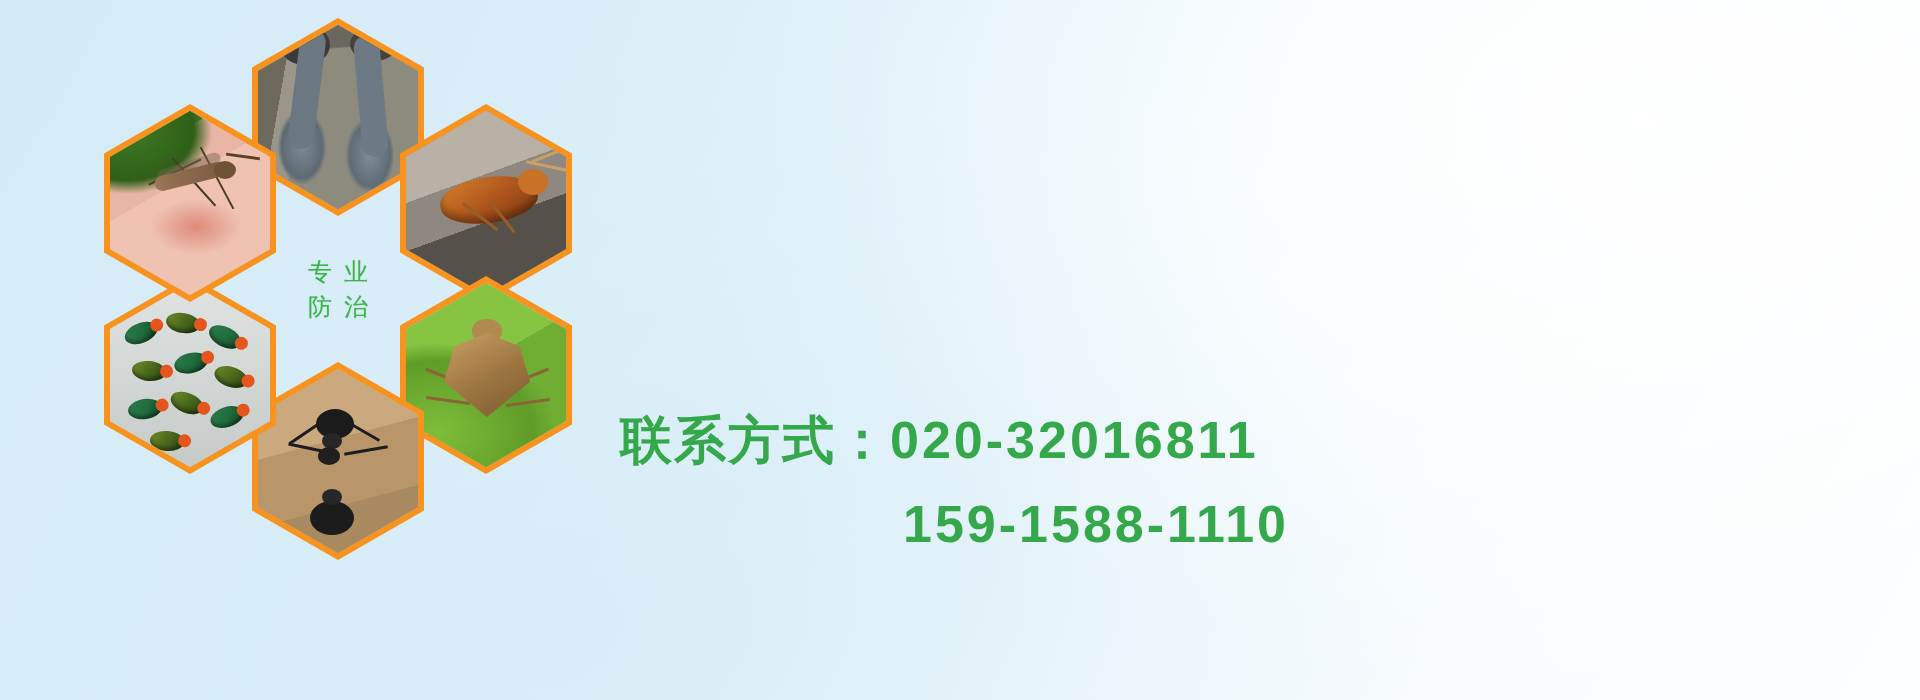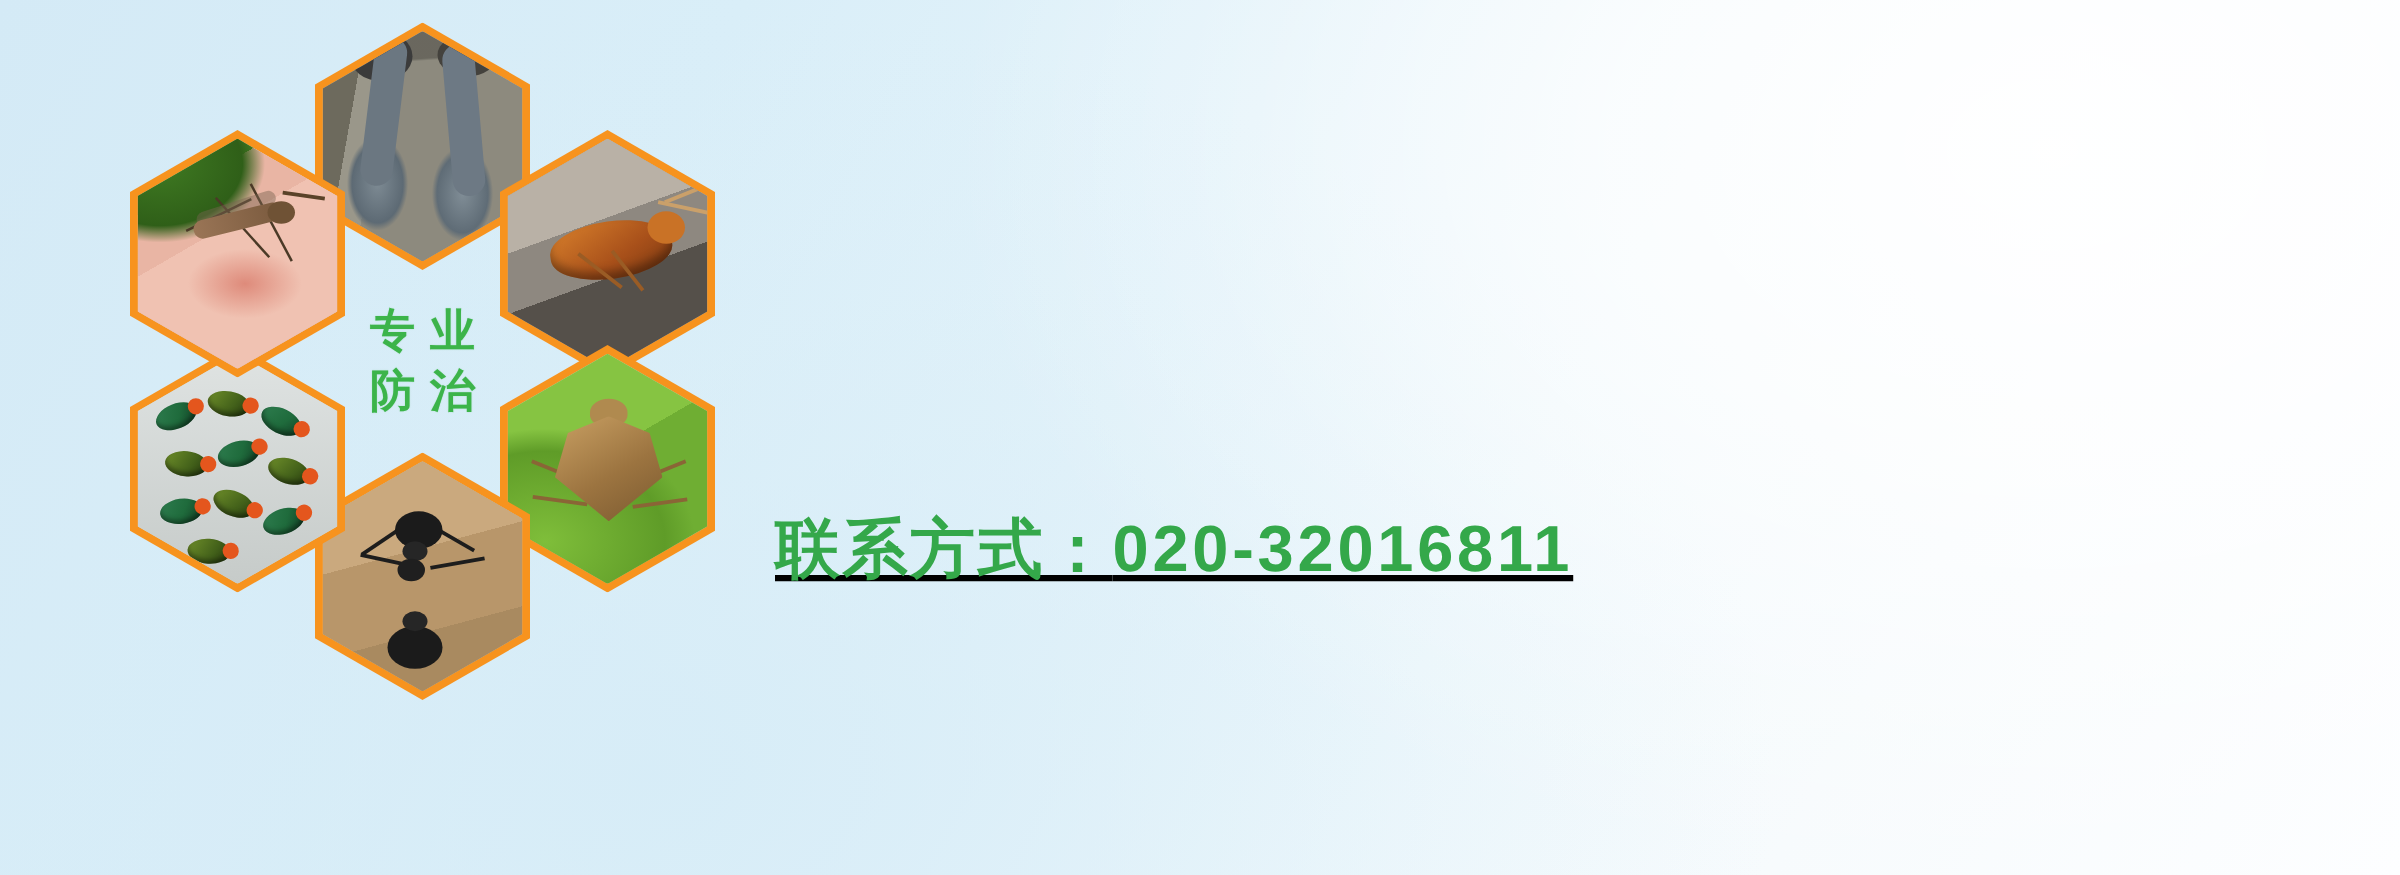--- a/index.html
+++ b/index.html
@@ -38,21 +38,21 @@
   .hex-top      {left:164px;top:18px;}
   .hex-topright {left:312px;top:104px;}
   .hex-botright {left:312px;top:276px;}
   .hex-bottom   {left:164px;top:362px;}
   .hex-botleft  {left:16px;top:276px;}
   .hex-topleft  {left:16px;top:104px;}
   .hex-center   {left:164px;top:190px;background:transparent;}
   .hex-center .inner{background:transparent;display:flex;flex-direction:column;
      align-items:center;justify-content:center;gap:10px;}
   .cc-line{
-    color:#3cb44a;font-weight:bold;font-size:36px;letter-spacing:12px;
+    color:#3cb44a;font-weight:normal;font-size:24px;letter-spacing:12px;
     text-indent:12px;line-height:1.06;white-space:nowrap;
     text-shadow:0 0 1px rgba(60,180,74,.4);
   }
 
   
   .art-rats{background:
      radial-gradient(ellipse 34px 52px at 44px 122px,#7d8a93 0%,#5d6a74 60%,rgba(93,106,116,0) 72%),
      radial-gradient(ellipse 34px 52px at 112px 130px,#808d96 0%,#5f6c76 60%,rgba(95,108,118,0) 72%),
      linear-gradient(176deg,rgba(0,0,0,.25) 0 14%,rgba(0,0,0,0) 15%),
      linear-gradient(100deg,#6d6a5d 0 18%,#9a978a 18% 30%,#8d8a7e 30% 100%),
@@ -122,21 +122,21 @@
   .art-stink .lg{position:absolute;height:3px;background:#8a6536;}
 
   
   #paragraph{
     position:absolute;left:612px;top:36px;width:1290px;
     color:#34a84a;font-weight:bold;font-size:29px;line-height:57px;
     letter-spacing:0.5px;text-align:justify;text-justify:inter-ideograph;
   }
   #paragraph .indent{display:inline-block;width:60px;}
 
-  #contact{position:absolute;left:620px;top:398px;width:1290px;text-decoration:underline;}
+  #contact{position:absolute;left:620px;top:398px;width:1290px;}
   .contact-row{
     color:#34a84a;font-weight:bold;font-size:52px;line-height:84px;
     letter-spacing:2px;white-space:nowrap;
   }
   .contact-row.line1{padding-left:0px;}
   .contact-row.line2{padding-left:283px;}
   .num{letter-spacing:3px;}
 </style>
 </head>
 <body>
@@ -235,15 +235,16 @@
         <div class="cc-line">专业</div>
         <div class="cc-line">防治</div>
       </div>
     </div>
 
   </div>
 
 
   <div id="contact">
     <div class="contact-row line1"><span>联系方式：</span><span class="num">020-32016811</span></div>
+    <div class="contact-row line2"><span class="num">159-1588-1110</span></div>
   </div>
 
 </div>
 
 </body></html>

